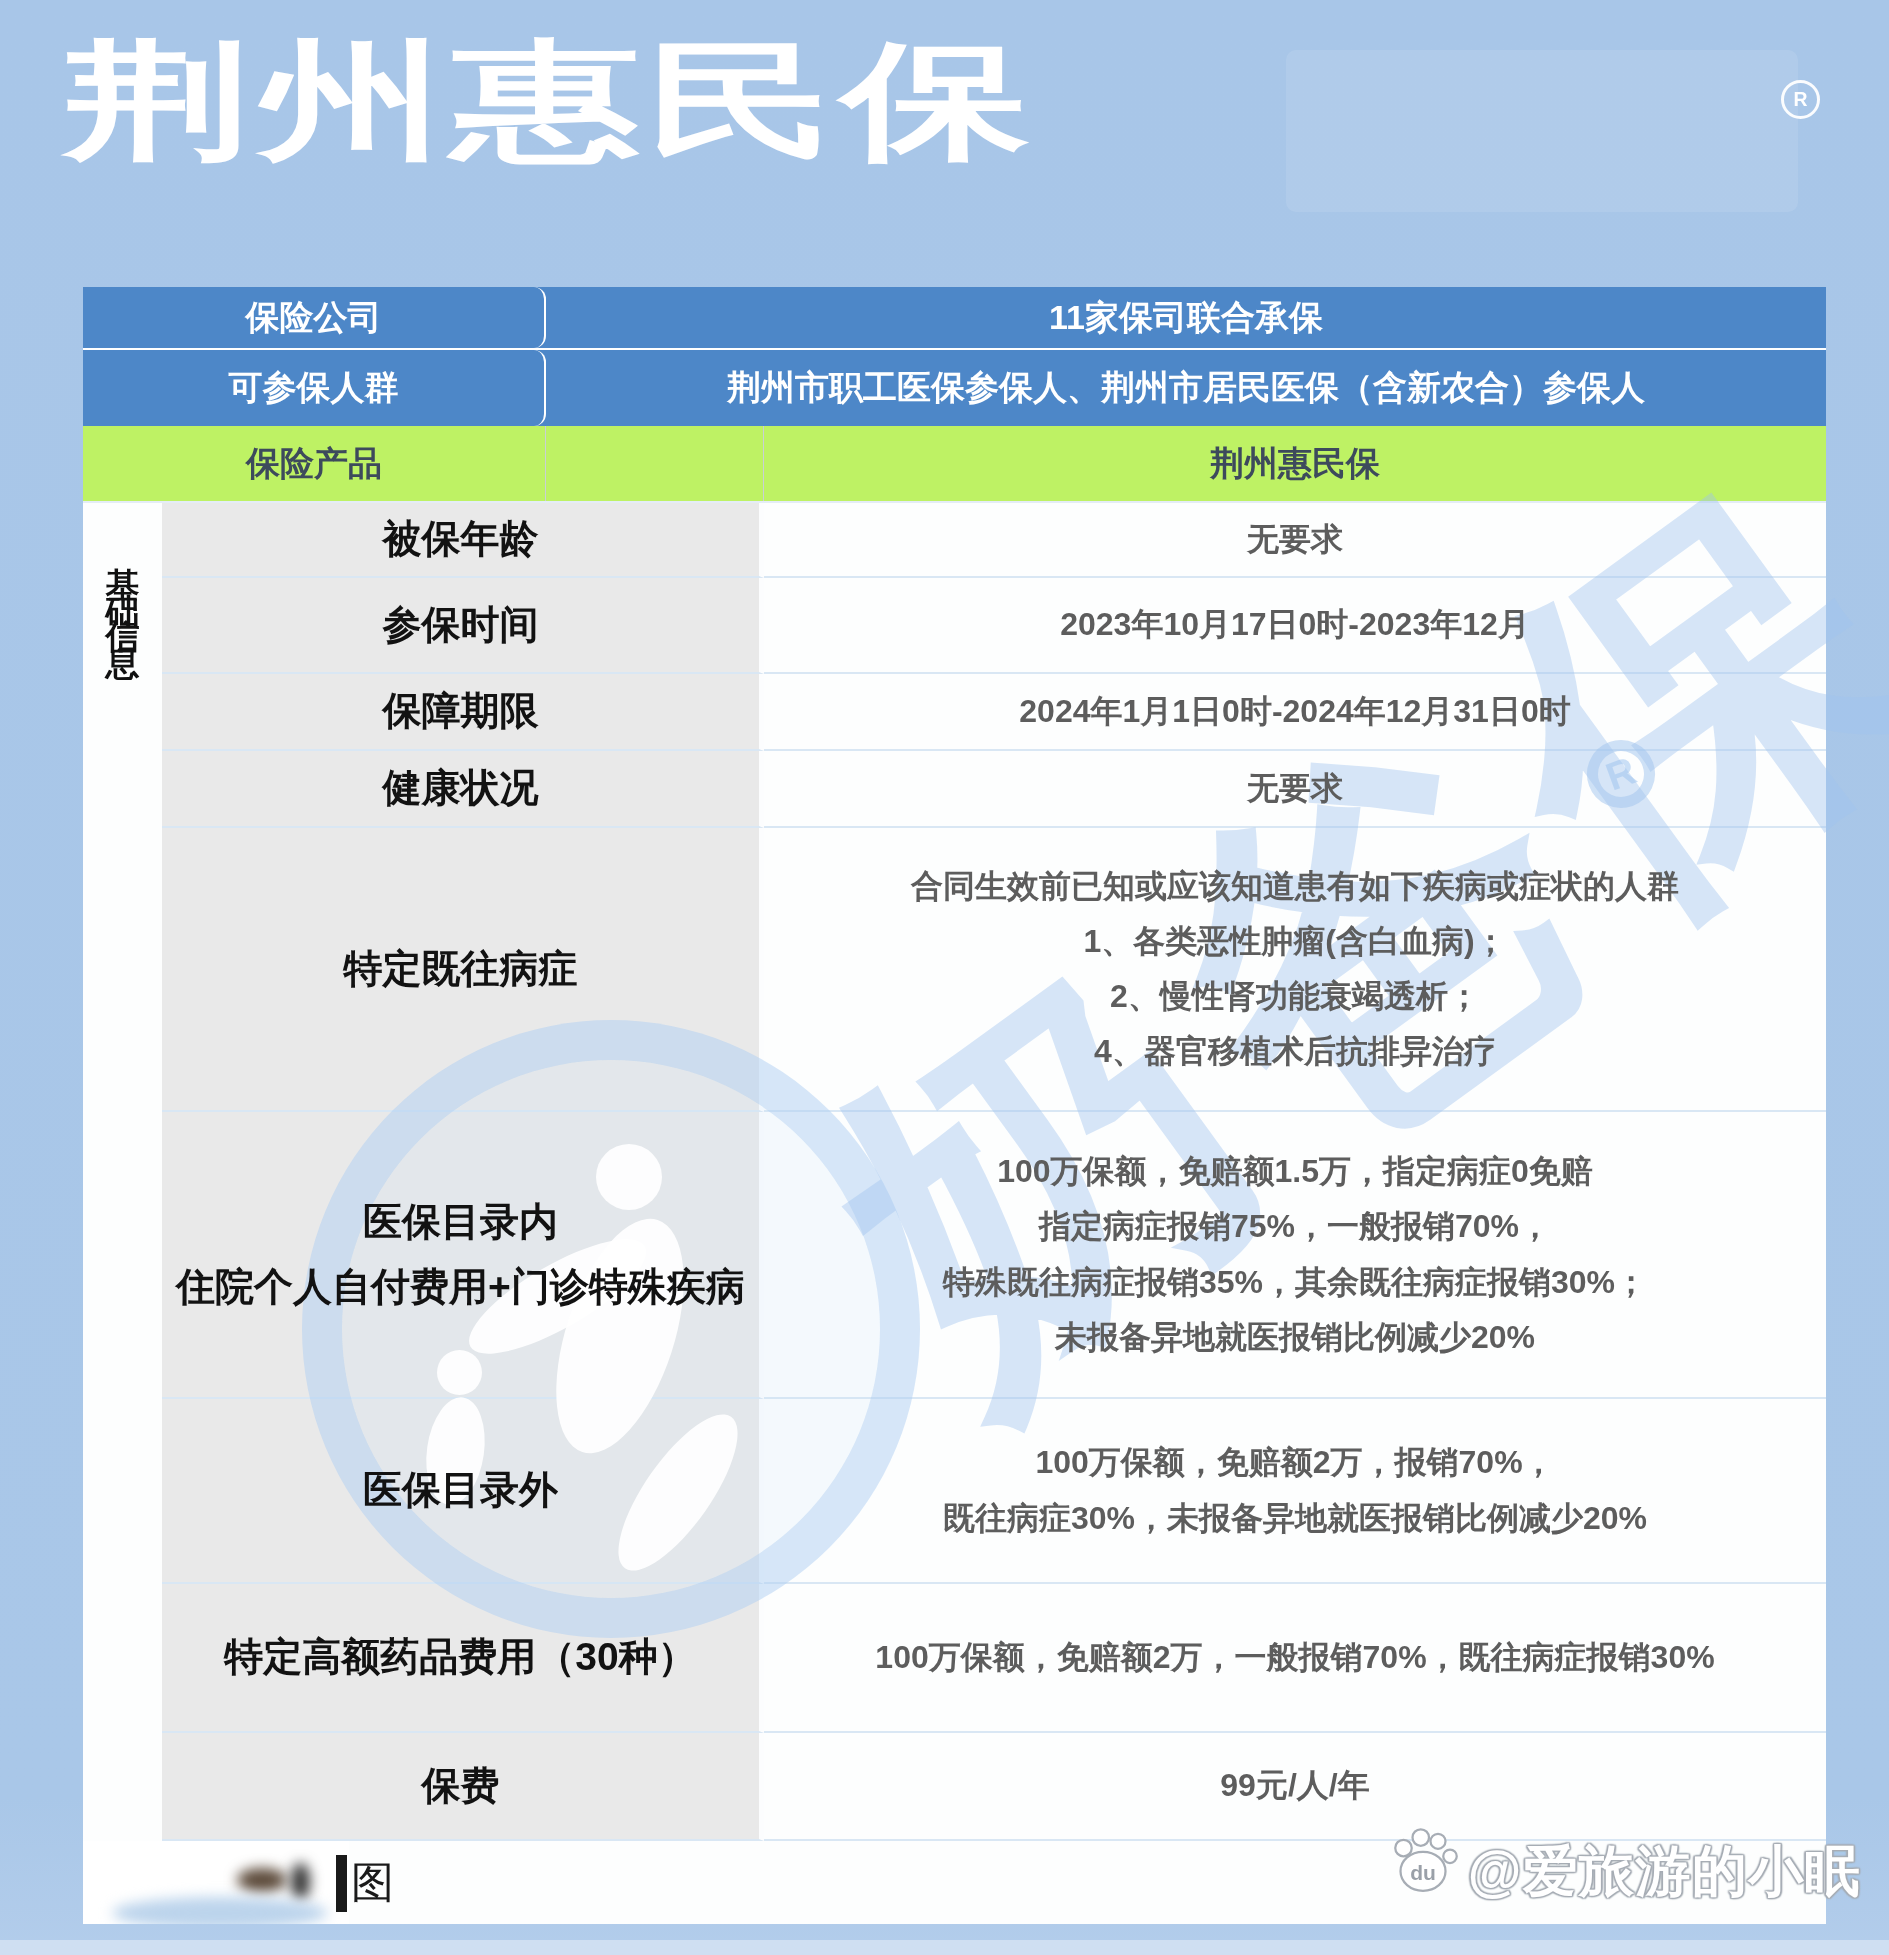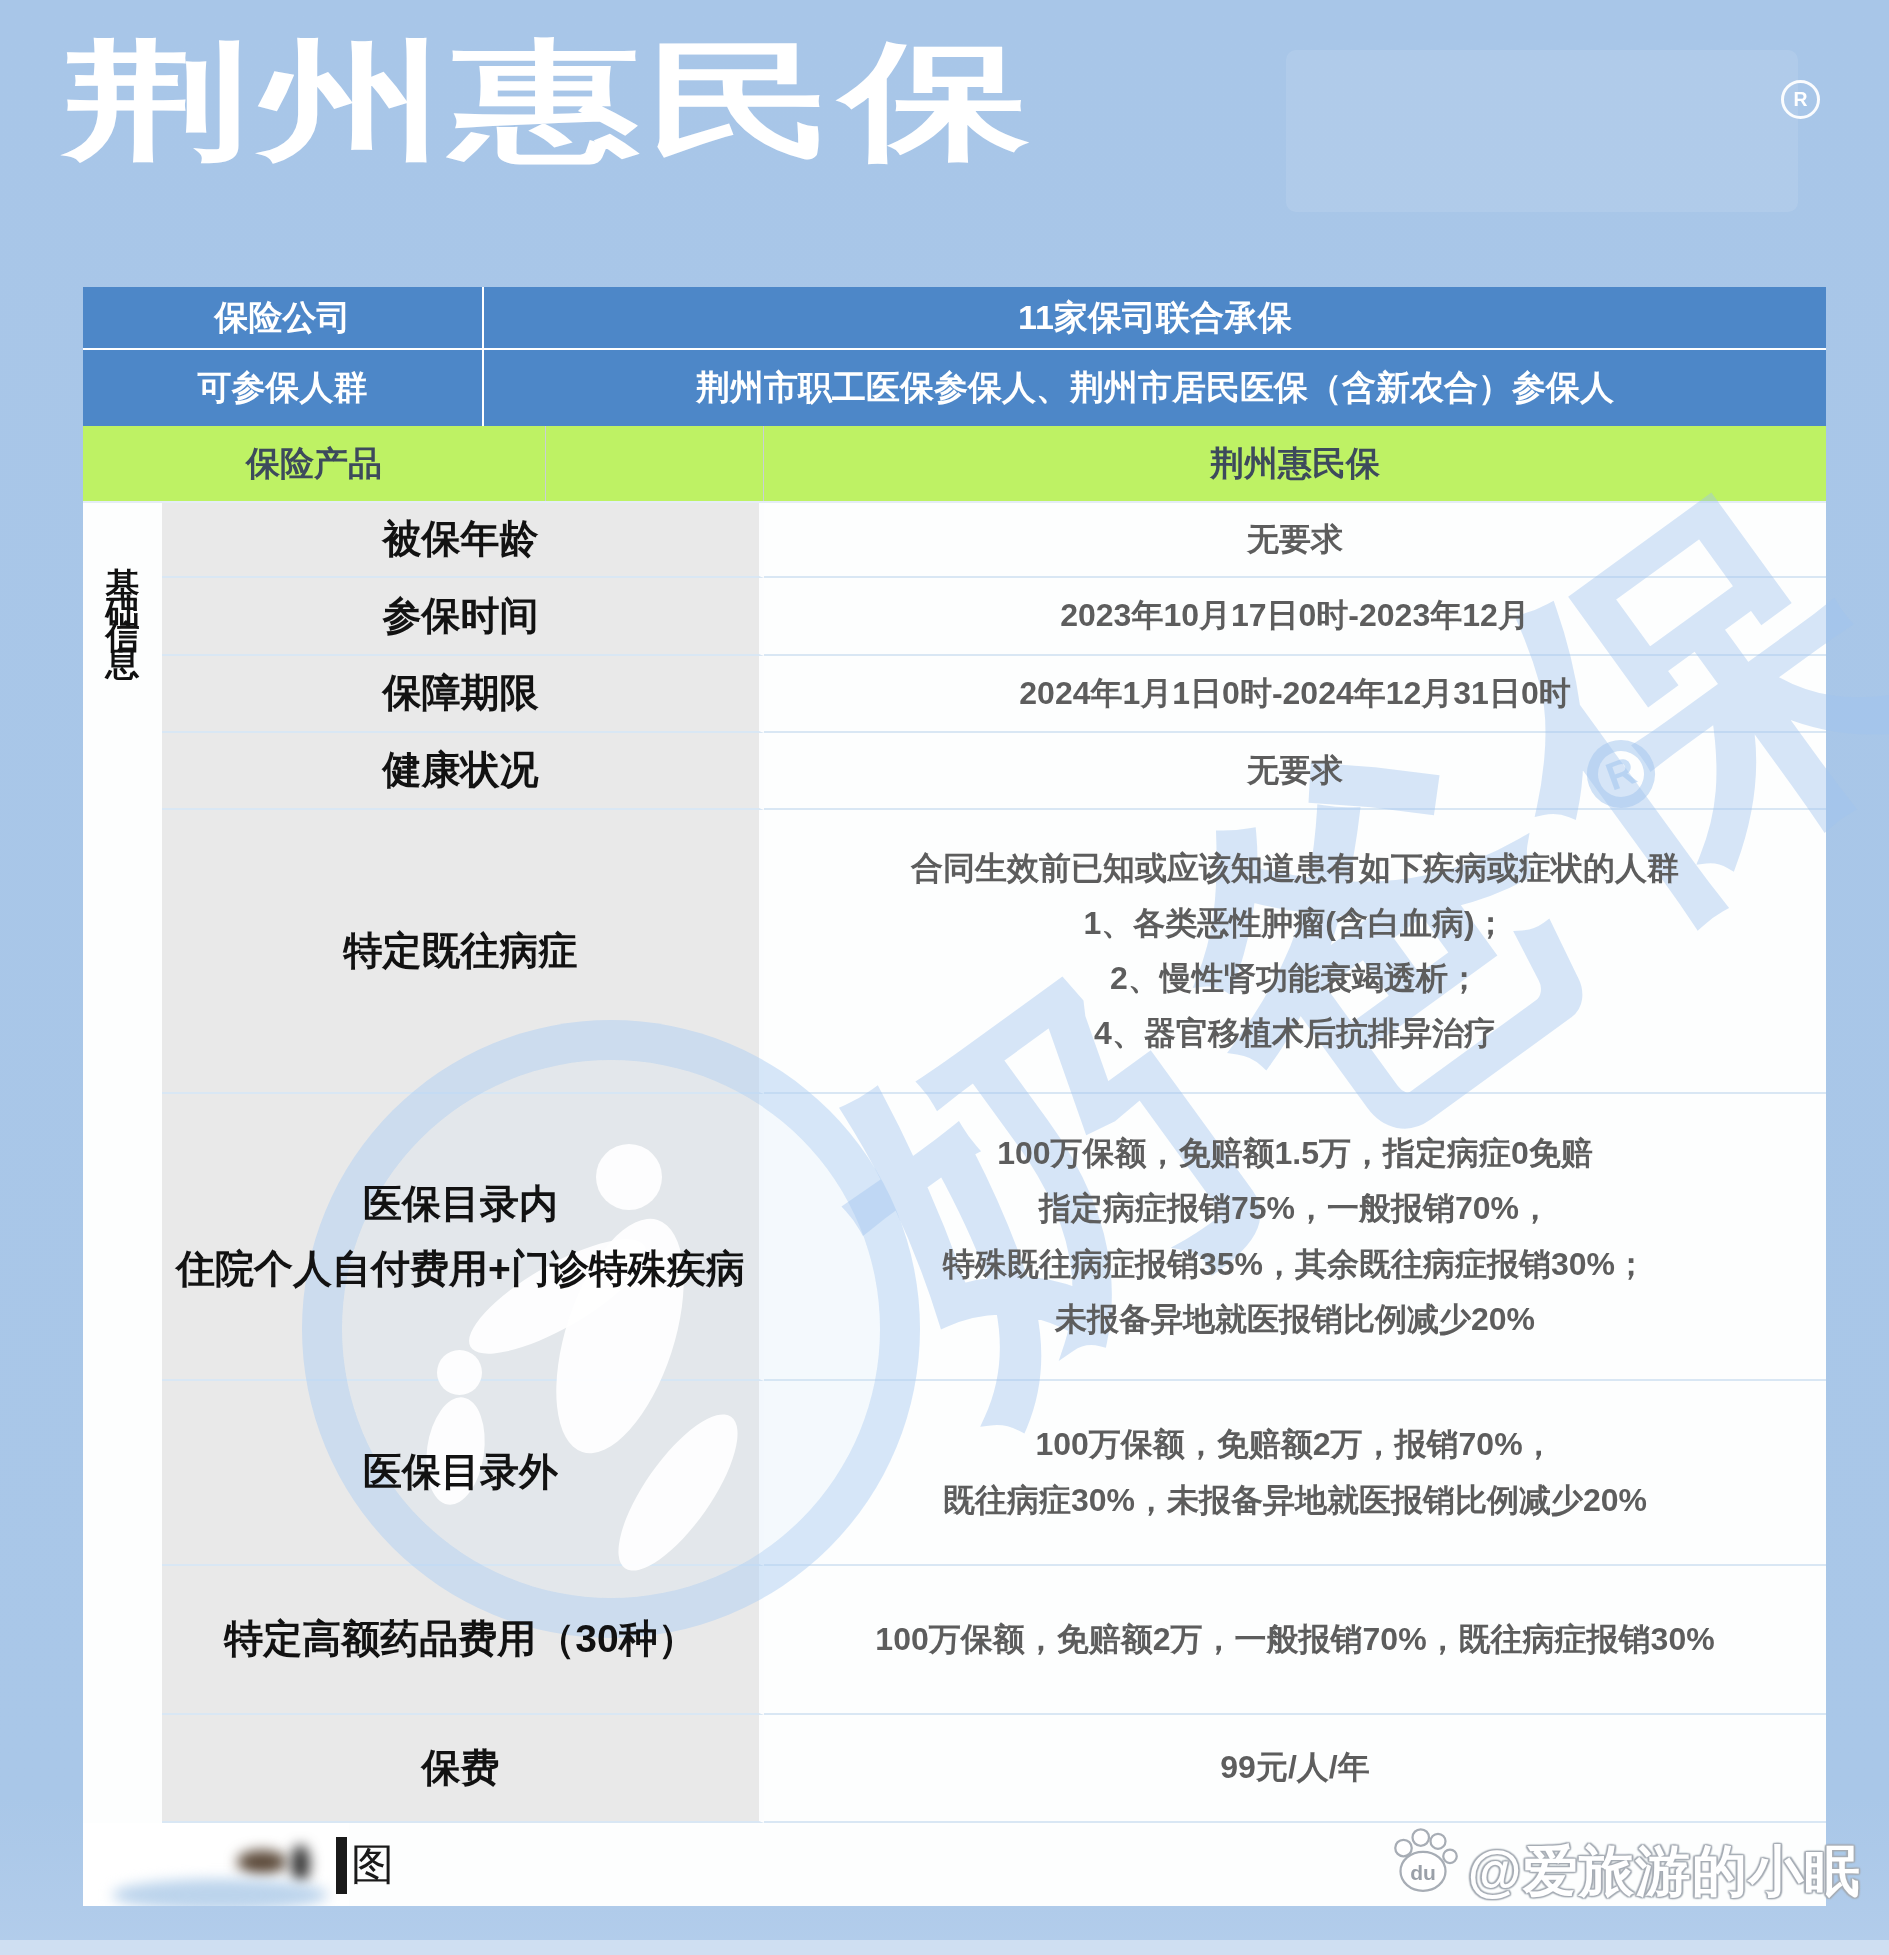--- a/index.html
+++ b/index.html
@@ -22,22 +22,22 @@
   .tm-badge{
     position:absolute;left:1781px;top:80px;width:33px;height:33px;
     border:3.6px solid rgba(255,255,255,0.95);border-radius:50%;
     display:flex;align-items:center;justify-content:center;
     color:#ffffff;font-size:19.4px;font-weight:700;
   }
   
   .sheet{position:absolute;left:83px;top:287px;width:1743px;height:1599px;}
   .row{display:flex;width:100%;box-sizing:border-box;}
   .brow{background:#4d87c8;color:#fff;font-weight:700;font-size:34px;}
-  .brow .c-lab{width:401px;display:flex;align-items:center;justify-content:center;
-    border-right:2.2px solid #ffffff;box-sizing:border-box;}
+  .brow .c-lab{width:463px;display:flex;align-items:center;justify-content:center;
+    border-right:2.2px solid #ffffff;box-sizing:border-box;border-radius:12px;}
   .brow .c-val{flex:1;display:flex;align-items:center;justify-content:center;text-align:center;}
   .row-blue1{height:63px;border-bottom:2.9px solid #ffffff;}
   .row-blue2{height:76px;}
   .row-product{height:77px;background:#bef264;color:#3d4a5c;font-weight:700;font-size:34px;
     border-bottom:2.2px solid #e4edf6;}
   .row-product .c-lab{width:463px;display:flex;align-items:center;justify-content:center;
     border-right:1.4px solid #c9cfd6;box-sizing:border-box;}
   .row-product .c-mid{width:218px;border-right:1.4px solid #c9cfd6;box-sizing:border-box;}
   .row-product .c-val{flex:1;display:flex;align-items:center;justify-content:center;}
   .tbody{display:flex;width:100%;}
@@ -130,21 +130,21 @@
 
       <div class="irow" style="height:75px">
         <div class="lab">
             <div>被保年龄</div>
           </div>
         <div class="val">
             <div>无要求</div>
           </div>
       </div>
 
-      <div class="irow" style="height:78px">
+      <div class="irow" style="height:96px">
         <div class="lab">
             <div>参保时间</div>
           </div>
         <div class="val">
             <div>2023年10月17日0时-2023年12月</div>
           </div>
       </div>
 
       <div class="irow" style="height:77px">
         <div class="lab">

